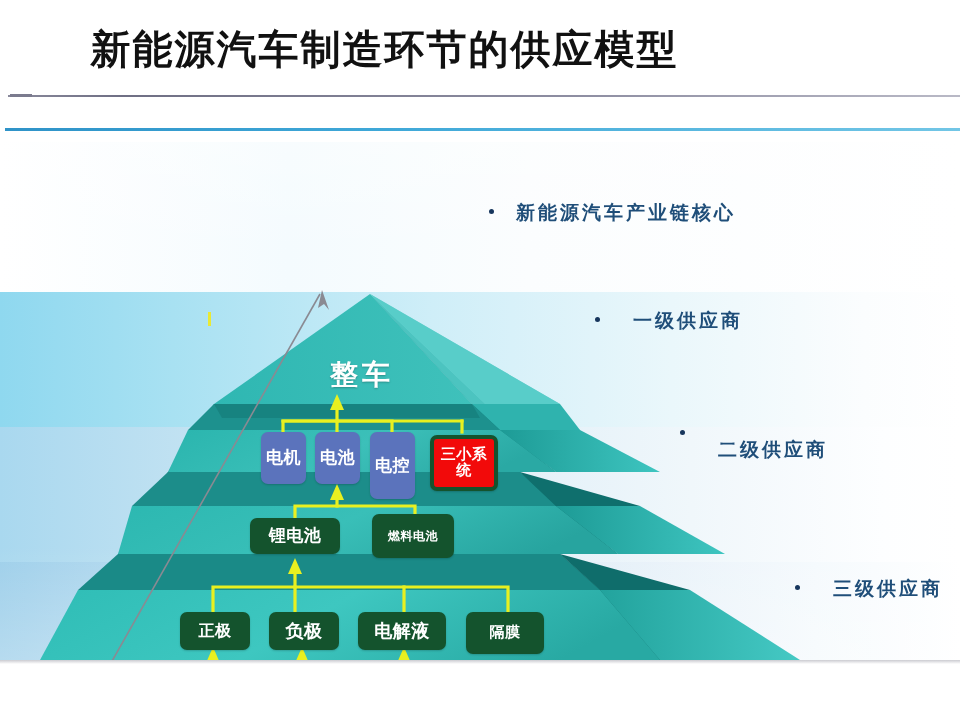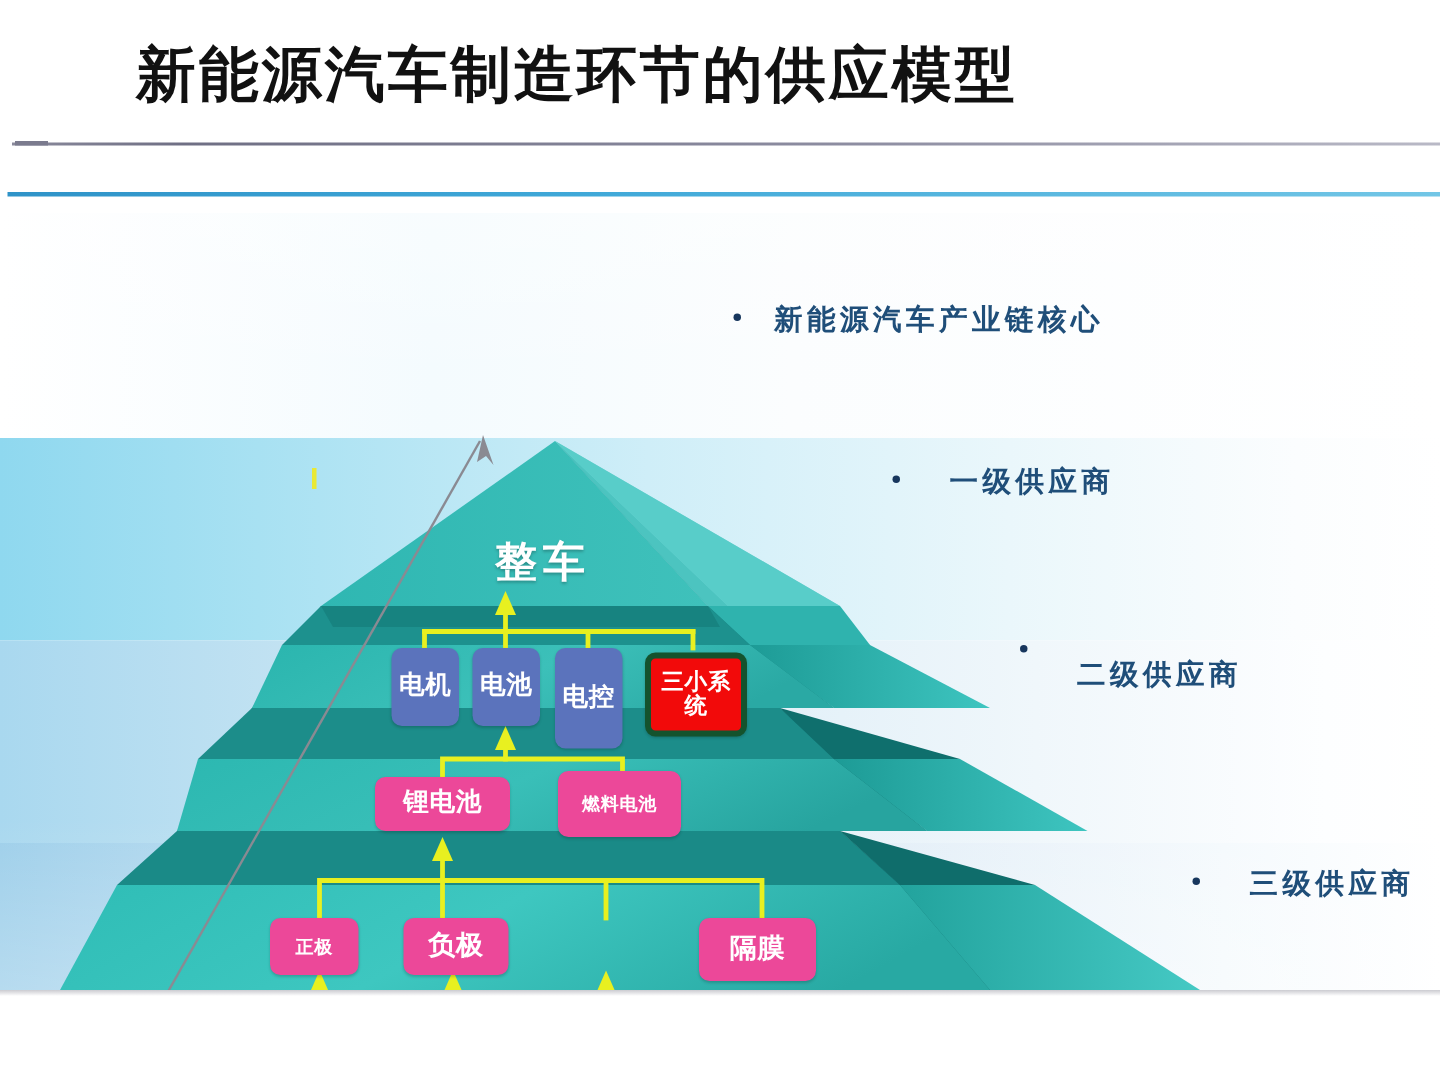--- a/index.html
+++ b/index.html
@@ -62,21 +62,21 @@
     text-align:center;
     color:#ffffff;
     font-weight:700;
     font-family:"DejaVu Sans","Liberation Sans",sans-serif;
     border-radius:7px;
     line-height:1.05;
     box-shadow:0 1px 2px rgba(0,0,0,.18);
     letter-spacing:.5px;
   }
   .node.blue{background:#5b73bc;}
-  .node.blue2{background:#ec4899;}
+  .node.blue2{background:#14532d;}
   .node.red{background:#f20a0a;border:4px solid #14532d;color:#ffffff;}
 
   
   .tier-label{
     position:absolute;
     color:#1f4e79;
     font-weight:700;
     font-size:19px;
     letter-spacing:3px;
     white-space:nowrap;
@@ -234,23 +234,24 @@
     <div class="apex-label" style="left:330px;top:214px;">整车</div>
 
     <div class="node blue" style="left:261px;top:290px;width:45px;height:52px;font-size:17px;">电机</div>
     <div class="node blue" style="left:315px;top:290px;width:45px;height:52px;font-size:17px;">电池</div>
     <div class="node blue" style="left:370px;top:290px;width:45px;height:67px;font-size:17px;">电控</div>
     <div class="node red" style="left:430px;top:293px;width:60px;height:48px;font-size:15px;">三小系统</div>
 
     <div class="node blue2" style="left:250px;top:376px;width:90px;height:36px;font-size:17px;">锂电池</div>
     <div class="node blue2" style="left:372px;top:372px;width:82px;height:44px;font-size:12px;">燃料电池</div>
 
-    <div class="node blue2" style="left:180px;top:470px;width:59px;height:38px;font-size:12px;">正极</div>
+    <div class="node blue2" style="left:180px;top:470px;width:70px;height:38px;font-size:16px;">正极</div>
     <div class="node blue2" style="left:269px;top:470px;width:70px;height:38px;font-size:18px;">负极</div>
-    <div class="node blue2" style="left:466px;top:470px;width:78px;height:42px;font-size:18px;">隔膜</div>
+    <div class="node blue2" style="left:358px;top:470px;width:88px;height:38px;font-size:18px;">电解液</div>
+    <div class="node blue2" style="left:466px;top:470px;width:78px;height:42px;font-size:15px;">隔膜</div>
 
     <div class="tier-bullet" style="left:489px;top:67px;"></div>
     <div class="tier-label" style="left:516px;top:58px;">新能源汽车产业链核心</div>
 
     <div class="tier-bullet" style="left:595px;top:175px;"></div>
     <div class="tier-label" style="left:633px;top:166px;">一级供应商</div>
 
     <div class="tier-bullet" style="left:680px;top:288px;"></div>
     <div class="tier-label" style="left:718px;top:279px;margin-top:16px;">二级供应商</div>
 

